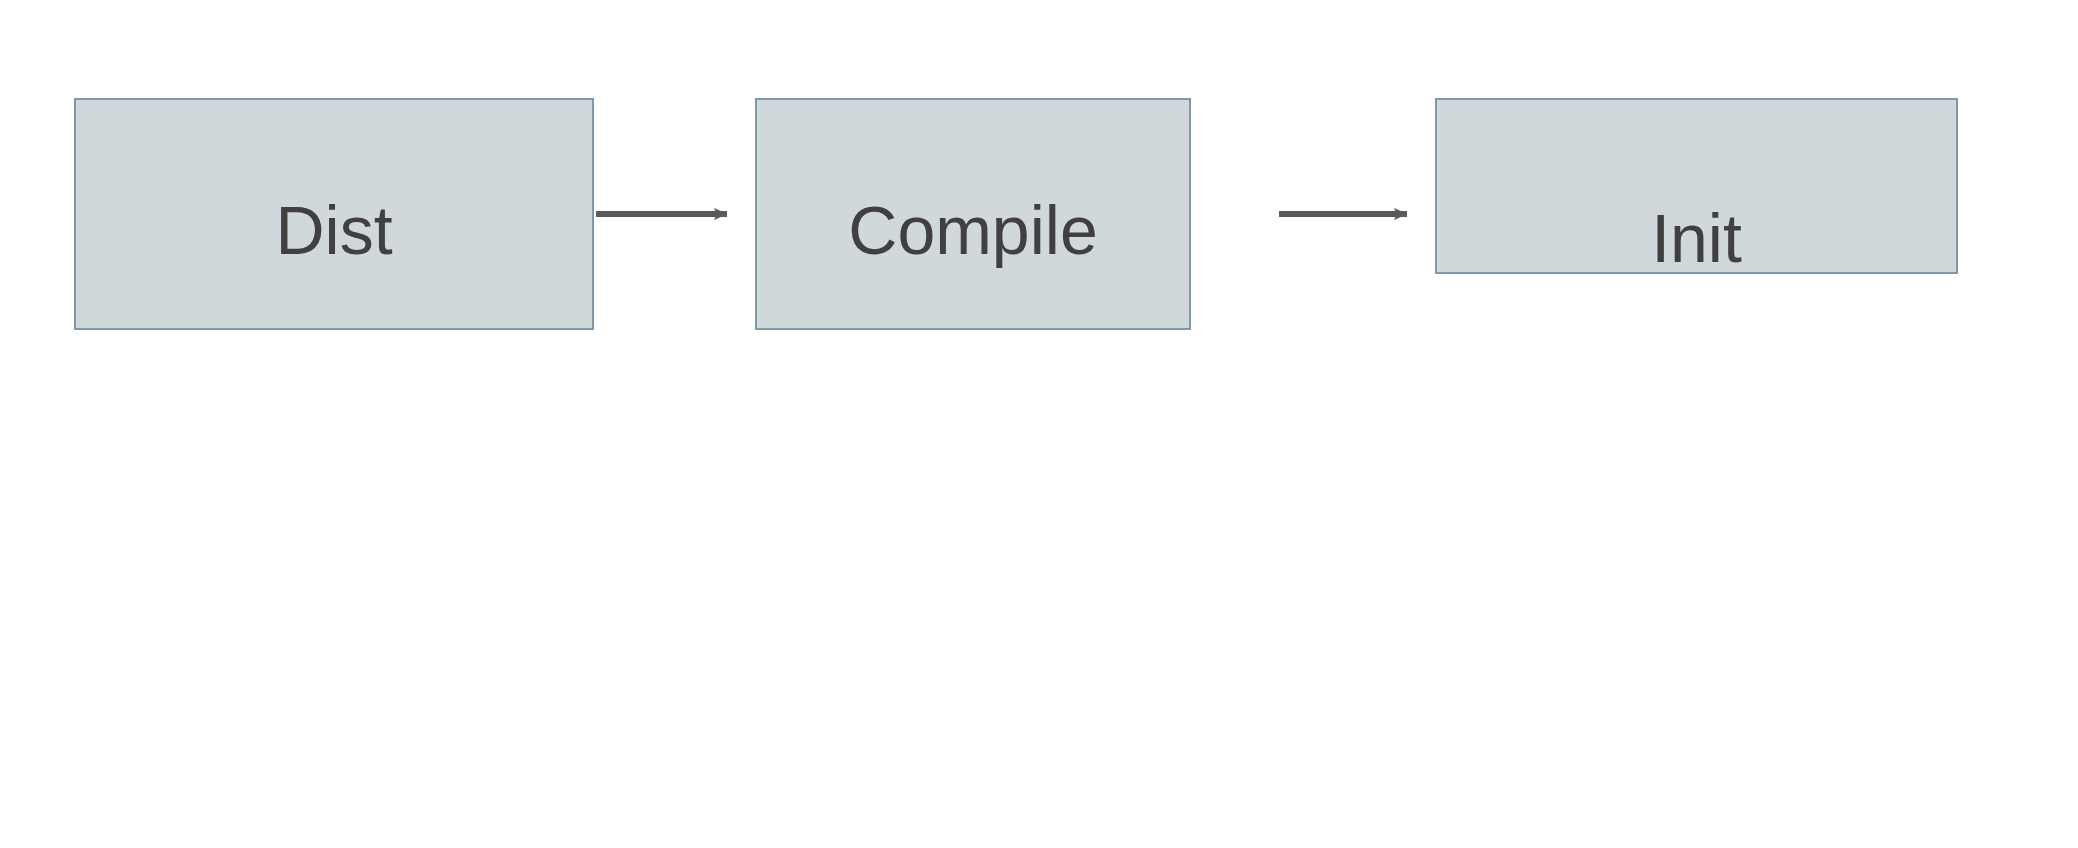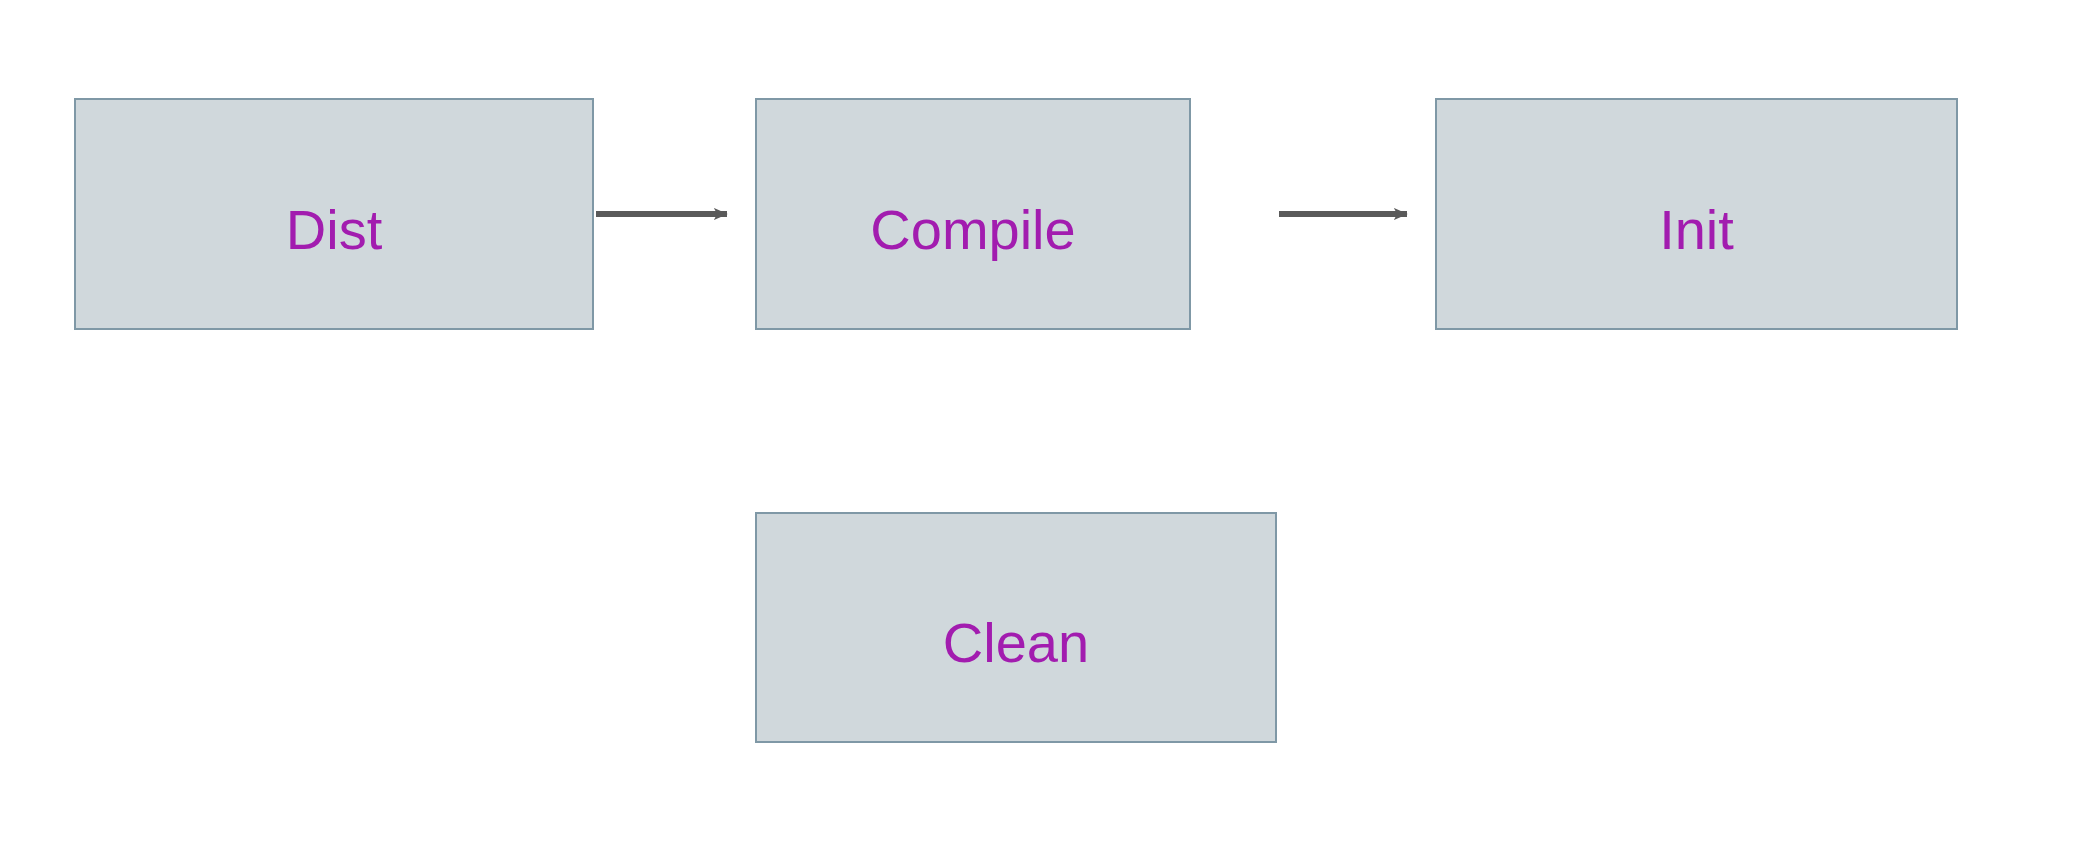--- a/index.html
+++ b/index.html
@@ -31,33 +31,33 @@
     box-sizing: border-box;
     background: #d0d8dc;
     border: 2px solid #7f98a6;
     display: flex;
     align-items: center;
     justify-content: center;
     z-index: 2;
   }
   .node-label {
     font-family: "Liberation Sans", "DejaVu Sans", sans-serif;
-    font-size: 56px;
+    font-size: 68px;
     font-weight: 400;
     line-height: 1;
-    color: #a21caf;
+    color: #404040;
     letter-spacing: 0px;
     white-space: nowrap;
     user-select: none;
     margin-top: 31px;
   }
   
   #node-dist    { left: 74px;   top: 98px;  width: 520px; height: 232px; }
   #node-compile { left: 755px;  top: 98px;  width: 436px; height: 232px; }
-  #node-init    { left: 1435px; top: 98px;  width: 523px; height: 232px; }
+  #node-init    { left: 1435px; top: 98px;  width: 523px; height: 176px; align-items: flex-end; }
   #node-clean   { left: 755px;  top: 512px; width: 522px; height: 231px; }
 </style>
 </head>
 <body>
 
 <div id="canvas">
 
   <svg id="edge-layer" width="2078" height="848" viewBox="0 0 2078 848" xmlns="http://www.w3.org/2000/svg">
     <defs>
       <marker id="arrow-classic" markerWidth="14" markerHeight="12" refX="13.2" refY="6" orient="auto" markerUnits="userSpaceOnUse">
@@ -79,17 +79,14 @@
   </div>
 
   <div class="node" id="node-compile">
     <span class="node-label">Compile</span>
   </div>
 
   <div class="node" id="node-init">
     <span class="node-label">Init</span>
   </div>
 
-  <div class="node" id="node-clean">
-    <span class="node-label">Clean</span>
-  </div>
 
 </div>
 
 </body></html>

